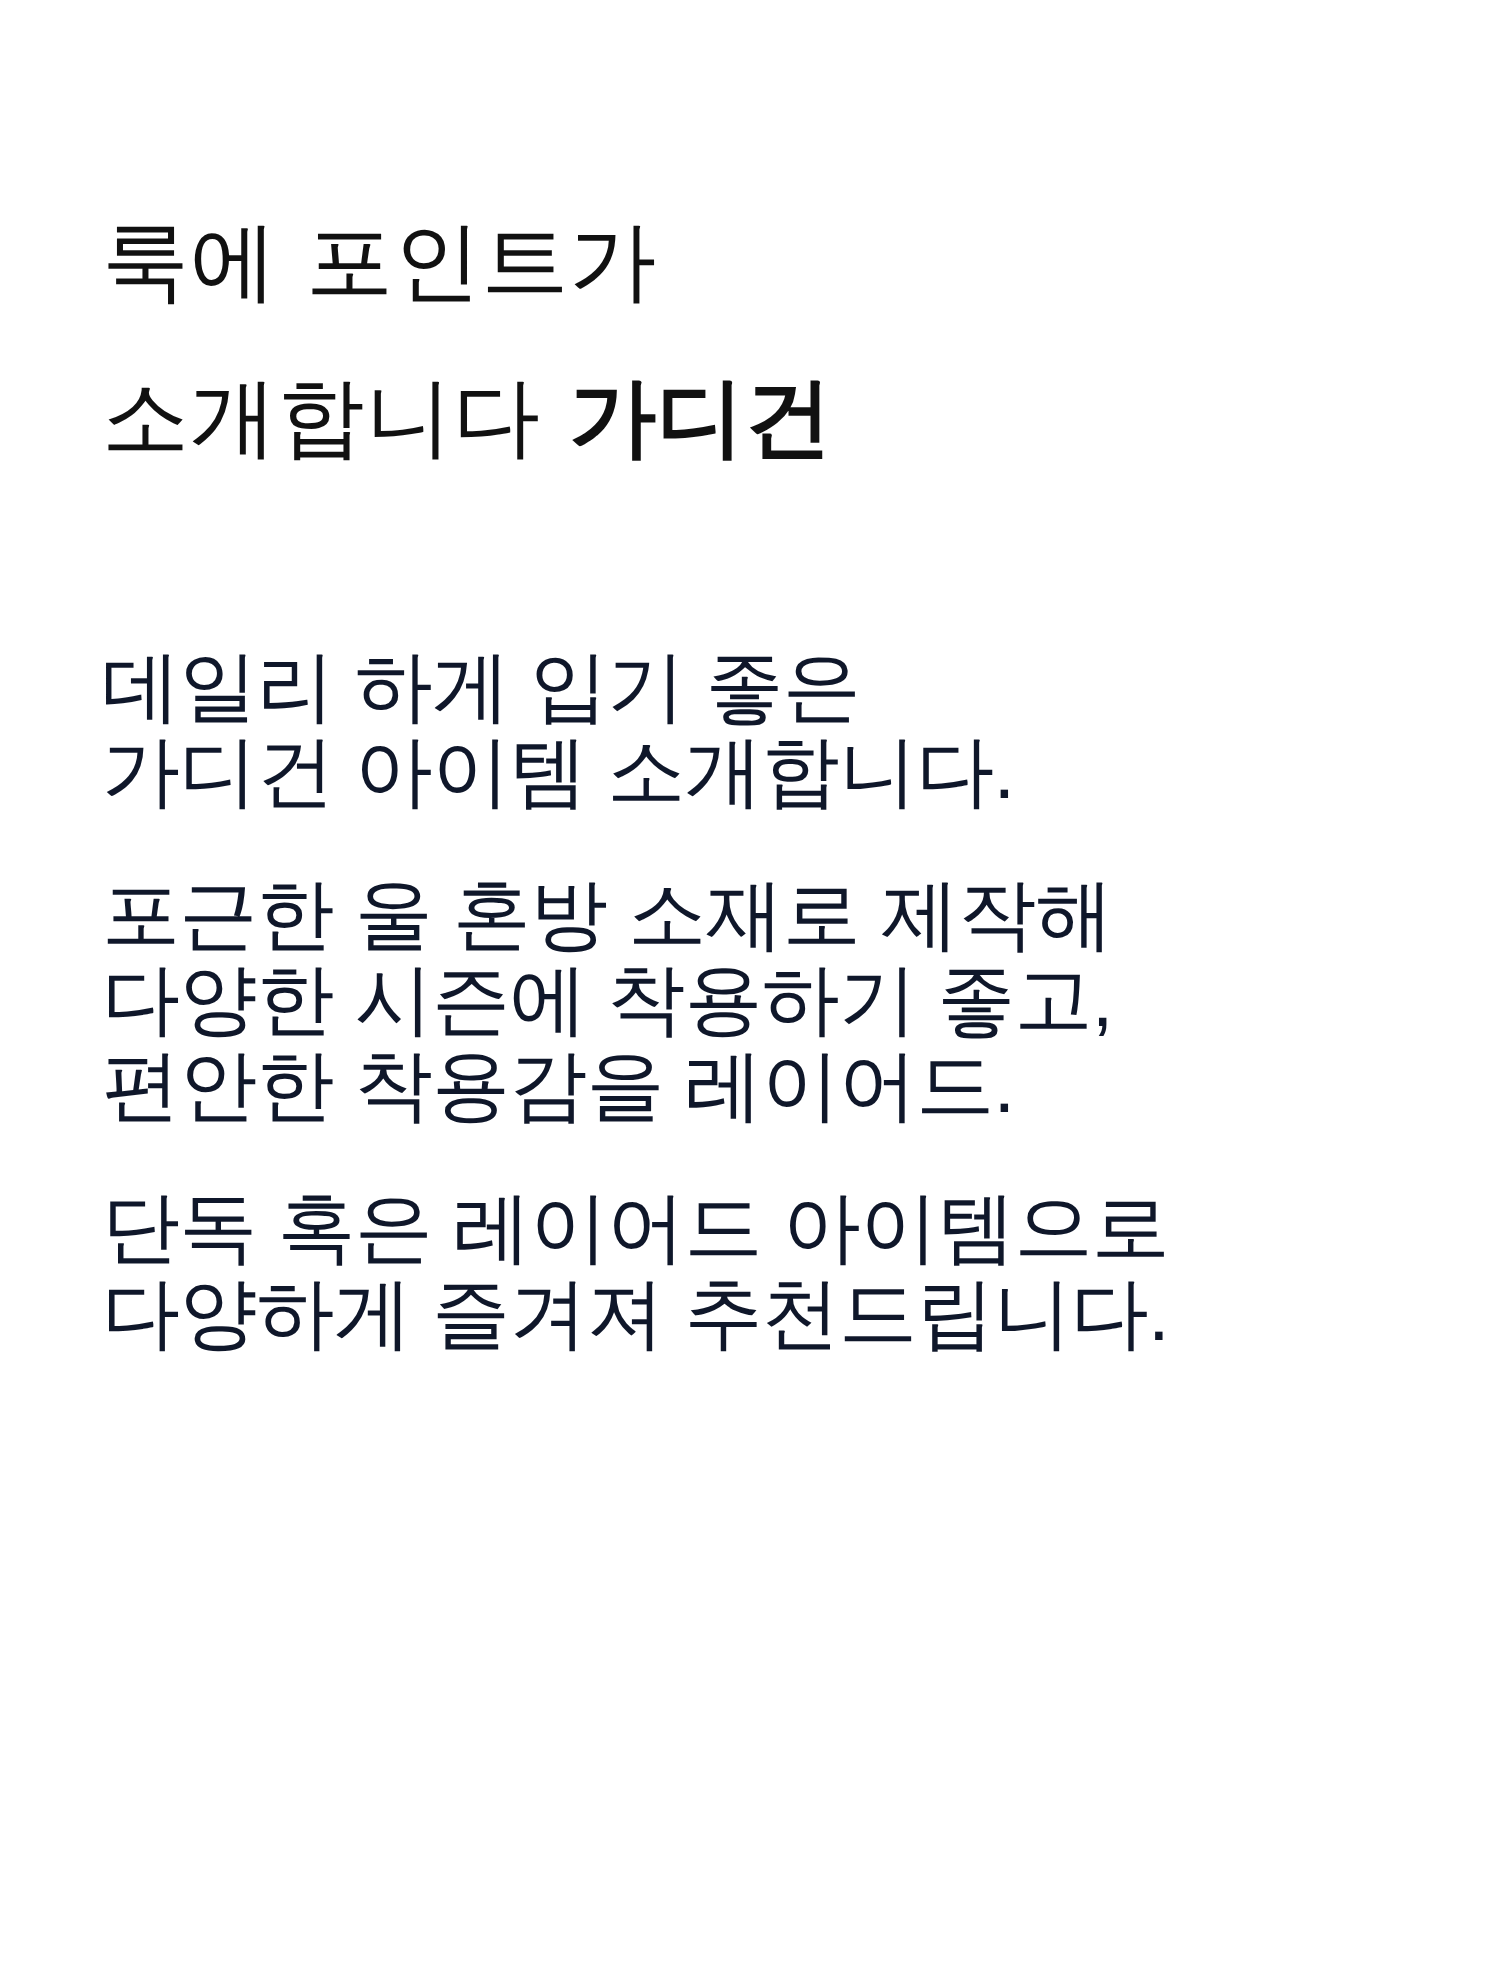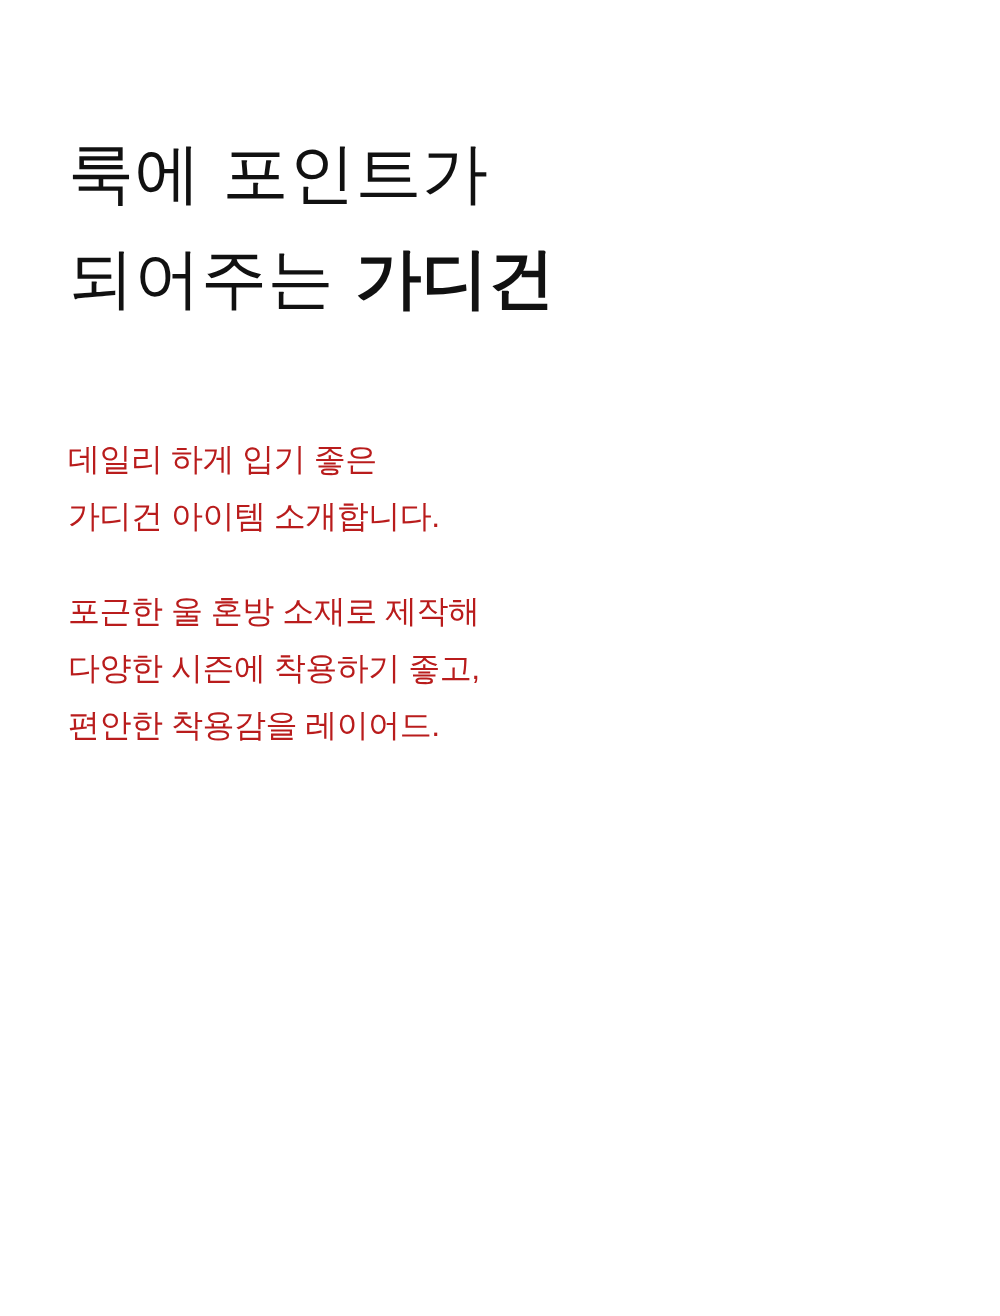--- a/index.html
+++ b/index.html
@@ -17,57 +17,59 @@
     box-sizing: border-box;
     width: 1000px;
     height: 1316px;
     padding: 122px 40px 0 68px;
     background: #ffffff;
   }
   .headline {
     margin: 0 0 100px 0;
     font-family: "DejaVu Serif", "Liberation Serif", serif;
     font-weight: 400;
-    font-size: 66px;
+    font-size: 58px;
     line-height: 104px;
     letter-spacing: 0.5px;
     color: #111111;
   }
   .headline .h-line {
     display: block;
     white-space: nowrap;
   }
   .headline .h-bold {
     font-weight: 700;
   }
   .desc {
     margin: 0 0 38px 0;
     font-family: "Liberation Sans", "DejaVu Sans", sans-serif;
     font-weight: 400;
-    font-size: 32px;
+    font-size: 52px;
     line-height: 57px;
     letter-spacing: -0.5px;
-    color: #b91c1c;
+    color: #0f172a;
     white-space: pre-line;
   }
 </style>
 </head>
 <body>
 
 <div class="page">
 
   <h1 class="headline">
     <span class="h-line">룩에 포인트가</span>
     <span class="h-line">
-      <span>되어주는 </span><span class="h-bold">가디건</span>
+      <span>소개합니다 </span><span class="h-bold">가디건</span>
     </span>
   </h1>
 
   <p class="desc">데일리 하게 입기 좋은
 가디건 아이템 소개합니다.</p>
 
   <p class="desc">포근한 울 혼방 소재로 제작해
 다양한 시즌에 착용하기 좋고,
 편안한 착용감을 레이어드.</p>
 
 
+  <p class="desc">단독 혹은 레이어드 아이템으로
+다양하게 즐겨져 추천드립니다.</p>
 
 </div>
 
 </body></html>

